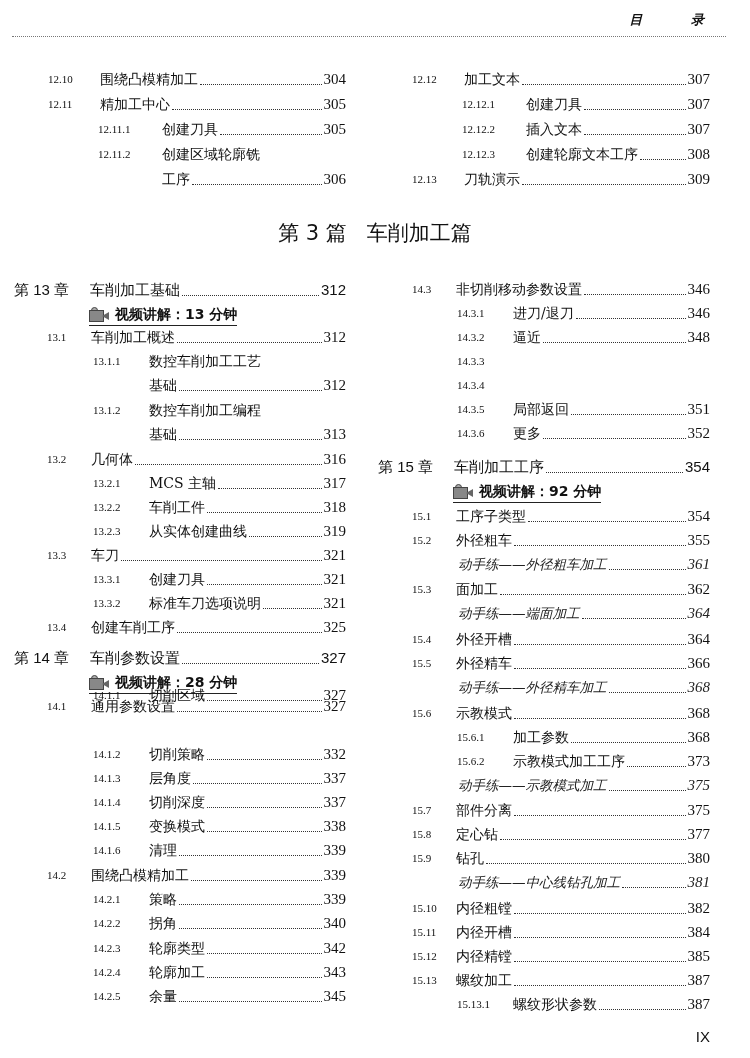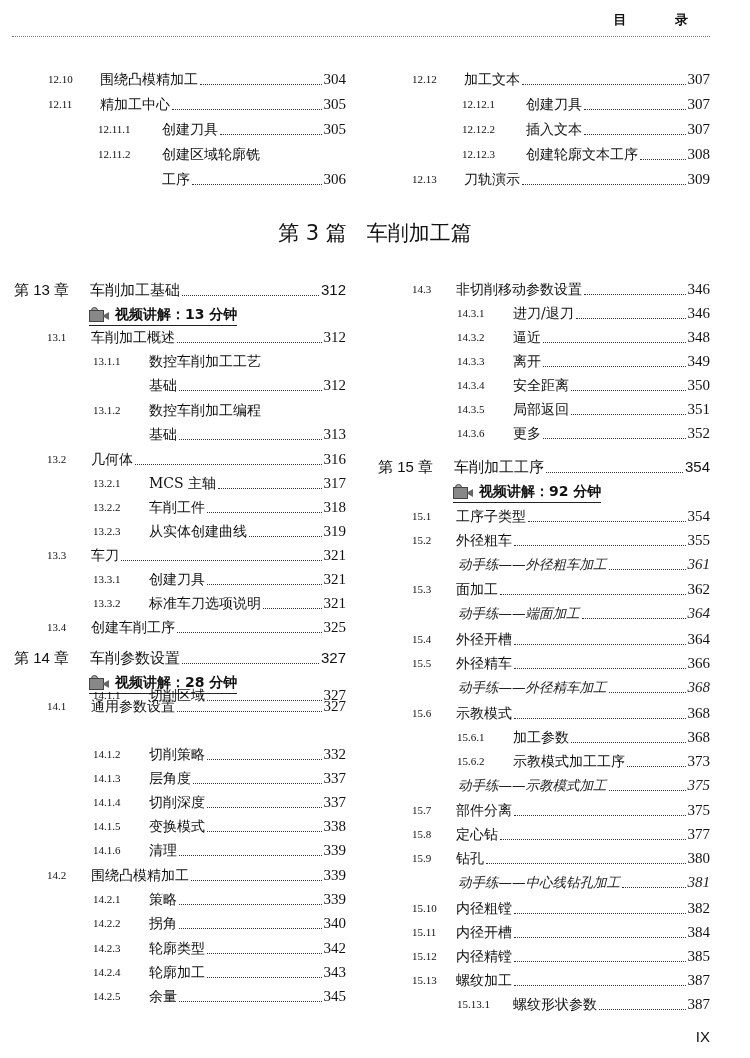--- a/index.html
+++ b/index.html
@@ -1,18 +1,18 @@
 <!DOCTYPE html>
 <html><head>
 <meta charset="utf-8">
 <style>
   html, body { margin:0; padding:0; background:#ffffff; }
   body { width:750px; height:1058px; position:relative; overflow:hidden;
          font-family:"DejaVu Serif","Liberation Serif",serif; color:#111; }
-  .header { position:absolute; left:12px; right:40px; top:0; height:36px; border-bottom:1px dotted #777; }
+  .header { position:absolute; left:12px; right:24px; top:0; height:36px; border-bottom:1px dotted #777;font-style:italic; }
   .header-title { position:absolute; right:0; top:11px; font-size:13px; font-weight:bold; letter-spacing:22px; font-family:"DejaVu Sans",sans-serif; }
   .part-title { position:absolute; left:0; width:750px; top:219px; text-align:center; font-size:21px;
                 font-family:"DejaVu Sans","Liberation Sans",sans-serif; }
   .part-title span { margin:0 10px; }
   .row { position:absolute; height:22px; line-height:22px; font-size:14px; white-space:nowrap; display:flex; }
   .num { position:absolute; left:0; font-family:"Liberation Serif",serif; font-size:11px; }
   .title { position:absolute; display:flex; align-items:baseline; }
   .leader { flex:1; border-bottom:1px dotted #333; height:0; margin:0 2px 5px 2px; align-self:flex-end; }
   .page { font-family:"Liberation Serif",serif; font-size:15px; }
   .chap .num, .chap .title, .chap .page { font-family:"Liberation Sans","DejaVu Sans",sans-serif; font-size:15px; }
@@ -367,33 +367,23 @@
     <div class="row" style="left: 378px; top: 326px; width: 332px;">
       <span class="num" style="left:79px">14.3.2</span>
       <span class="title" style="left:135px;right:0">
         <span>逼近</span>
         <span class="leader"></span>
         <span class="page">348</span>
       </span>
     </div>
     <div class="row" style="left: 378px; top: 350px; width: 332px; text-decoration: underline;">
       <span class="num" style="left:79px">14.3.3</span>
-      <span class="title" style="left:135px;right:0">
-        <span>离开</span>
-        <span class="leader"></span>
-        <span class="page">349</span>
-      </span>
     </div>
     <div class="row" style="left: 378px; top: 374px; width: 332px;">
       <span class="num" style="left:79px">14.3.4</span>
-      <span class="title" style="left:135px;right:0">
-        <span>安全距离</span>
-        <span class="leader"></span>
-        <span class="page">350</span>
-      </span>
     </div>
     <div class="row" style="left: 378px; top: 398px; width: 332px;">
       <span class="num" style="left:79px">14.3.5</span>
       <span class="title" style="left:135px;right:0">
         <span>局部返回</span>
         <span class="leader"></span>
         <span class="page">351</span>
       </span>
     </div>
     <div class="row" style="left: 378px; top: 422px; width: 332px;">

